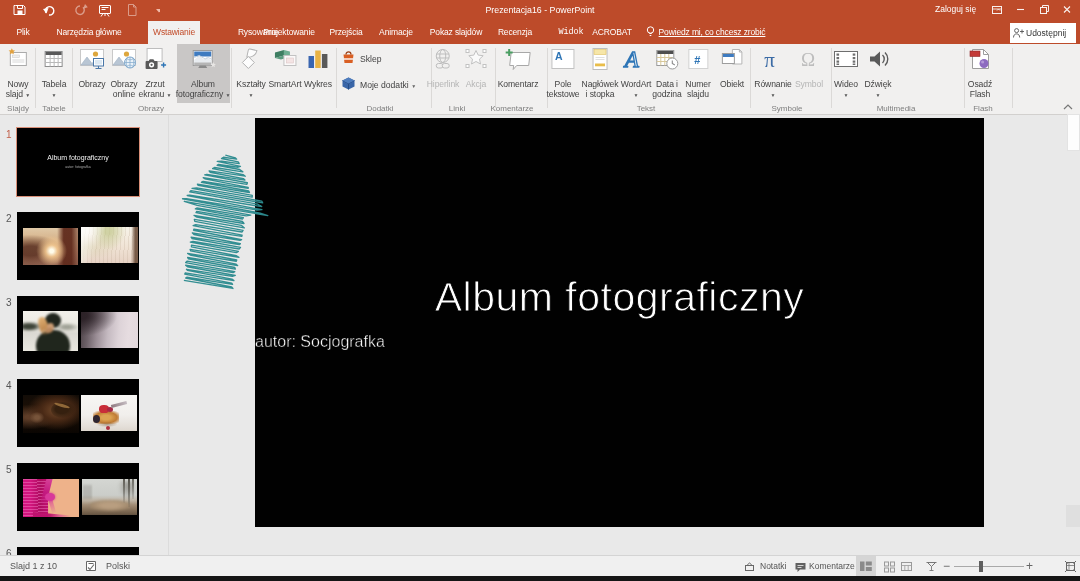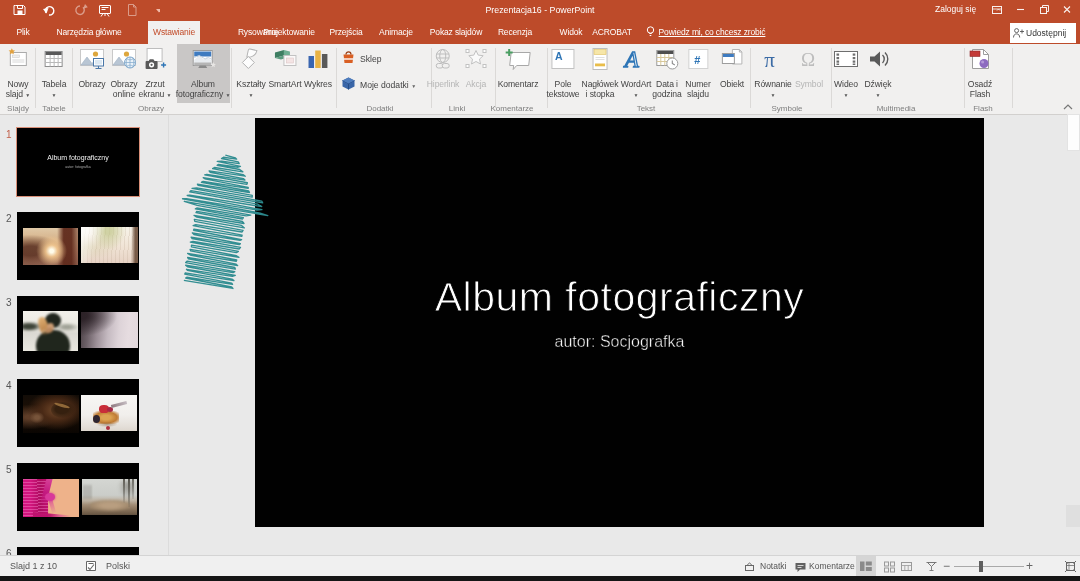--- a/index.html
+++ b/index.html
@@ -17,21 +17,21 @@
 .gsep{position:absolute;top:4px;height:60px;width:1px;background:#dbd9d7;}
 .dn{font-size:5px;color:#555;}
 .gray{color:#b5b5b5;}
 
 #content{position:absolute;left:0;top:115px;width:1080px;height:440px;background:#e9e9e9;}
 #panel-line{position:absolute;left:168px;top:115px;width:1px;height:440px;background:#dcdcdc;}
 .thumb{position:absolute;left:17px;width:122px;height:68px;background:#000;}
 .tnum{position:absolute;left:6px;width:10px;font-size:10px;color:#555;}
 #slide{position:absolute;left:255px;top:118px;width:729px;height:409px;background:#010101;}
 #slide-title{position:absolute;left:0;top:156px;width:729px;text-align:center;color:#fff;font-size:41px;letter-spacing:0.5px;-webkit-text-stroke:0.9px #000;}
-#slide-sub{position:absolute;left:0;top:215px;width:729px;text-align:center;color:#fff;font-size:16px;-webkit-text-stroke:0.4px #000;}
+#slide-sub{position:absolute;left:0;top:215px;width:729px;color:#fff;font-size:16px;-webkit-text-stroke:0.4px #000;}
 #notes{position:absolute;left:169px;top:528px;width:911px;height:27px;background:#efefef;color:#555;font-size:10.5px;line-height:27px;padding-left:8px;}
 
 #statusbar{position:absolute;left:0;top:555px;width:1080px;height:21px;background:#f0f0f0;border-top:1px solid #d4d4d4;color:#555;font-size:9px;}
 #bottomstrip{position:absolute;left:0;top:576px;width:1080px;height:5px;background:#151515;}
 
 #menu{position:absolute;left:174px;top:103px;width:138px;height:33px;background:#fff;border:1px solid #c6c6c6;box-shadow:2px 2px 4px rgba(0,0,0,0.25);z-index:40;}
 .mitem{position:absolute;left:1px;width:136px;height:16px;font-size:9px;color:#444;line-height:16px;white-space:nowrap;}
 
 #sb-thumb{position:absolute;left:1067px;top:114px;width:13px;height:37px;background:#fdfdfd;border:1px solid #e3e3e3;}
 </style></head>
@@ -77,21 +77,21 @@
  <div id="tabrow">
    <div class="tab" style="left:23px;">Plik</div>
    <div class="tab" style="left:89px;">Narzędzia główne</div>
    <div id="tab-sel" style="left:148px;width:52px;">Wstawianie</div>
    <div class="tab" style="left:220px;margin-left:38px;">Rysowanie</div>
    <div class="tab" style="left:289px;">Projektowanie</div>
    <div class="tab" style="left:346px;">Przejścia</div>
    <div class="tab" style="left:396px;">Animacje</div>
    <div class="tab" style="left:456px;">Pokaz slajdów</div>
    <div class="tab" style="left:515px;">Recenzja</div>
-   <div class="tab" style="left:571px;">Widok</div>
+   <div class="tab" style="left:571px;font-family:Liberation Mono, monospace;">Widok</div>
    <div class="tab" style="left:612px;">ACROBAT</div>
    <svg width="11" height="23" style="position:absolute;left:645px;top:0;">
         <g stroke="#fff" fill="none">
           <circle cx="5.5" cy="9" r="3.2"></circle>
           <path d="M4.3 12.5 h2.4 M4.7 14.5 h1.6" stroke-width="1"></path>
         </g>
       </svg>
    <div class="tab" style="left:712px;text-decoration:underline;">Powiedz mi, co chcesz zrobić</div>
    <div style="position:absolute;left:1010px;top:2px;width:66px;height:20px;background:#fff;color:#333;font-size:8.5px;line-height:20px;padding-left:16px;">Udostępnij</div>
    <svg width="13" height="13" style="position:absolute;left:1012px;top:6px;">

